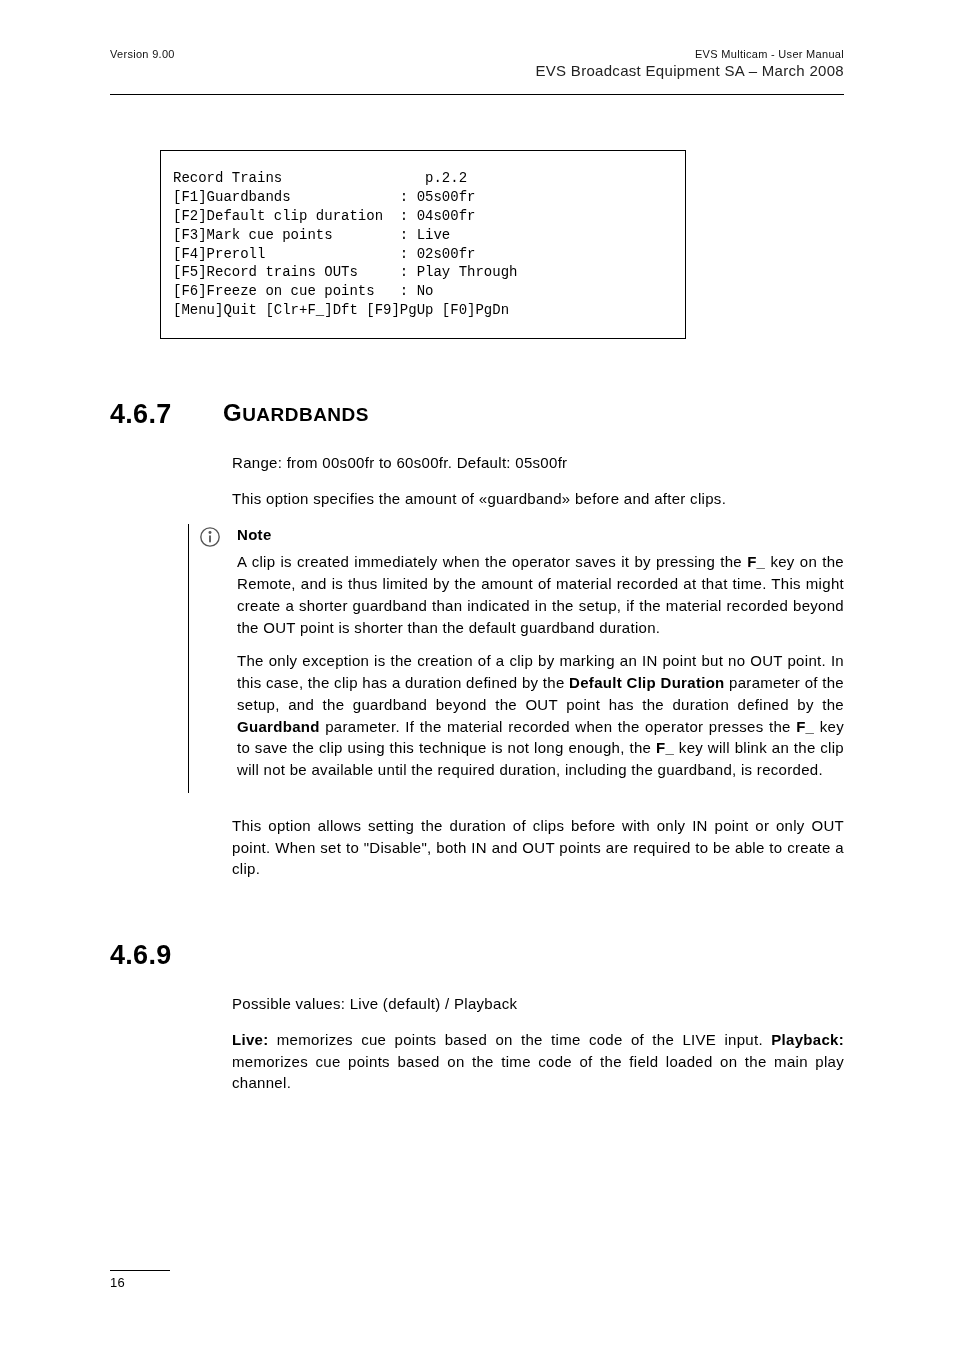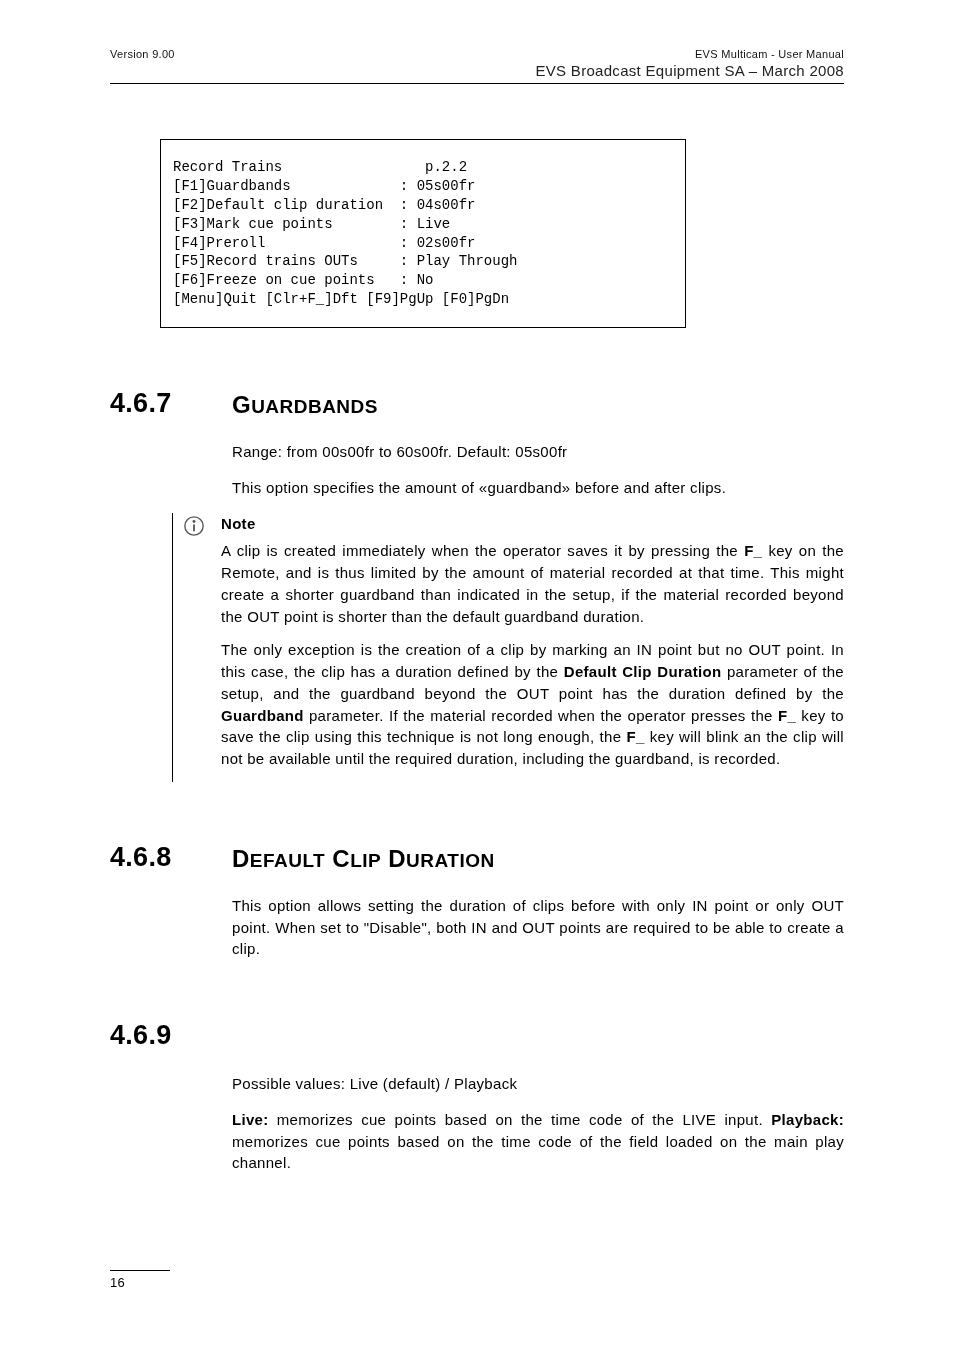--- a/index.html
+++ b/index.html
@@ -19,21 +19,21 @@
     box-sizing: border-box;
     height: 100%;
     position: relative;
   }
   .header {
     display: flex;
     justify-content: space-between;
     font-size: 11px;
     color: #111;
     border-bottom: 1px solid #000;
-    padding-bottom: 4px;
+    padding-bottom: 15px;
     margin-bottom: 4px;
   }
   .header .right { text-align: right; }
   .header .sub {
     font-size: 15px;
     color: #222;
     display: block;
     margin-top: 2px;
   }
   .codebox {
@@ -42,23 +42,23 @@
     padding: 18px 12px 18px 12px;
     width: 500px;
     font-family: "Courier New", Courier, monospace;
     font-size: 14px;
     line-height: 1.35;
     white-space: pre;
     letter-spacing: 0;
   }
   .section-row {
     display: flex;
-    align-items: flex-end;
+    align-items: flex-start;
     margin-top: 60px;
-    gap: 32px;
+    gap: 23px;
   }
   .section-num {
     font-size: 27px;
     font-weight: bold;
     min-width: 90px;
   }
   .section-title {
     font-size: 24px;
     font-weight: bold;
     letter-spacing: 0.02em;
@@ -92,21 +92,21 @@
     text-align: justify;
   }
   .note-body .note-label {
     font-weight: bold;
     margin-bottom: 6px;
     display: block;
   }
   .note-body p { margin: 0 0 12px 0; }
   .note-rule {
     border-left: 1px solid #000;
-    margin-left: 62px;
+    margin-left: 78px;
     padding-left: 0;
   }
   .footer {
     position: absolute;
     left: 110px;
     bottom: 60px;
     font-size: 13px;
     border-top: 1px solid #000;
     width: 60px;
     padding-top: 4px;
@@ -159,30 +159,20 @@
       <span class="note-label">Note</span>
       <p>
         <span>A clip is created immediately when the operator saves it by pressing the </span><b>F_</b><span> key on the Remote, and is thus limited by the amount of material recorded at that time. This might create a shorter guardband than indicated in the setup, if the material recorded beyond the OUT point is shorter than the default guardband duration.</span>
       </p>
       <p>
         <span>The only exception is the creation of a clip by marking an IN point but no OUT point. In this case, the clip has a duration defined by the </span><b>Default Clip Duration</b><span> parameter of the setup, and the guardband beyond the OUT point has the duration defined by the </span><b>Guardband</b><span> parameter. If the material recorded when the operator presses the </span><b>F_</b><span> key to save the clip using this technique is not long enough, the </span><b>F_</b><span> key will blink an the clip will not be available until the required duration, including the guardband, is recorded.</span>
       </p>
     </div>
   </div>
 
-  <div class="section-row">
-    <div class="section-num">4.6.8</div>
-    <div class="section-title">
-      <span>D</span><span class="sc">EFAULT</span>
-      <span> </span>
-      <span>C</span><span class="sc">LIP</span>
-      <span> </span>
-      <span>D</span><span class="sc">URATION</span>
-    </div>
-  </div>
 
   <div class="body-block">
     <p>This option allows setting the duration of clips before with only IN point or only OUT point. When set to "Disable", both IN and OUT points are required to be able to create a clip.</p>
   </div>
 
   <div class="section-row">
     <div class="section-num">4.6.9</div>
   </div>
 
   <div class="body-block">

